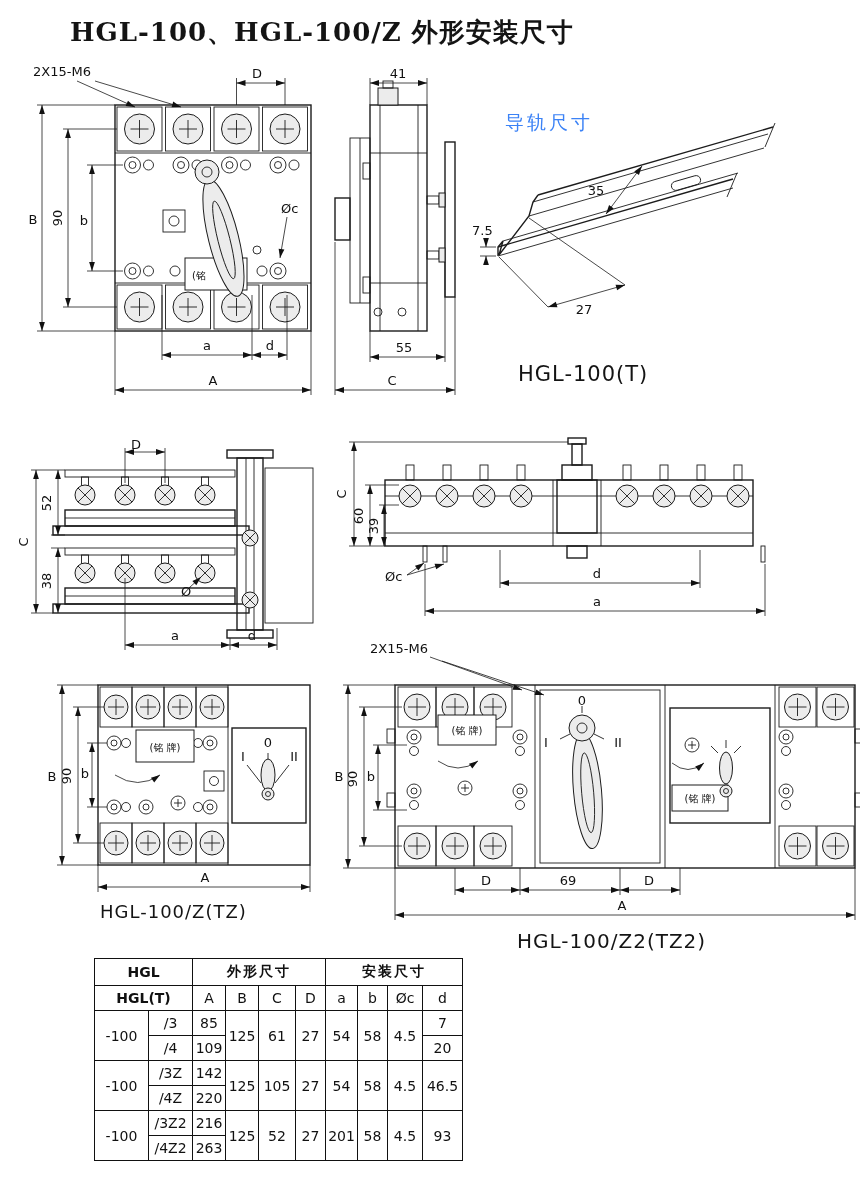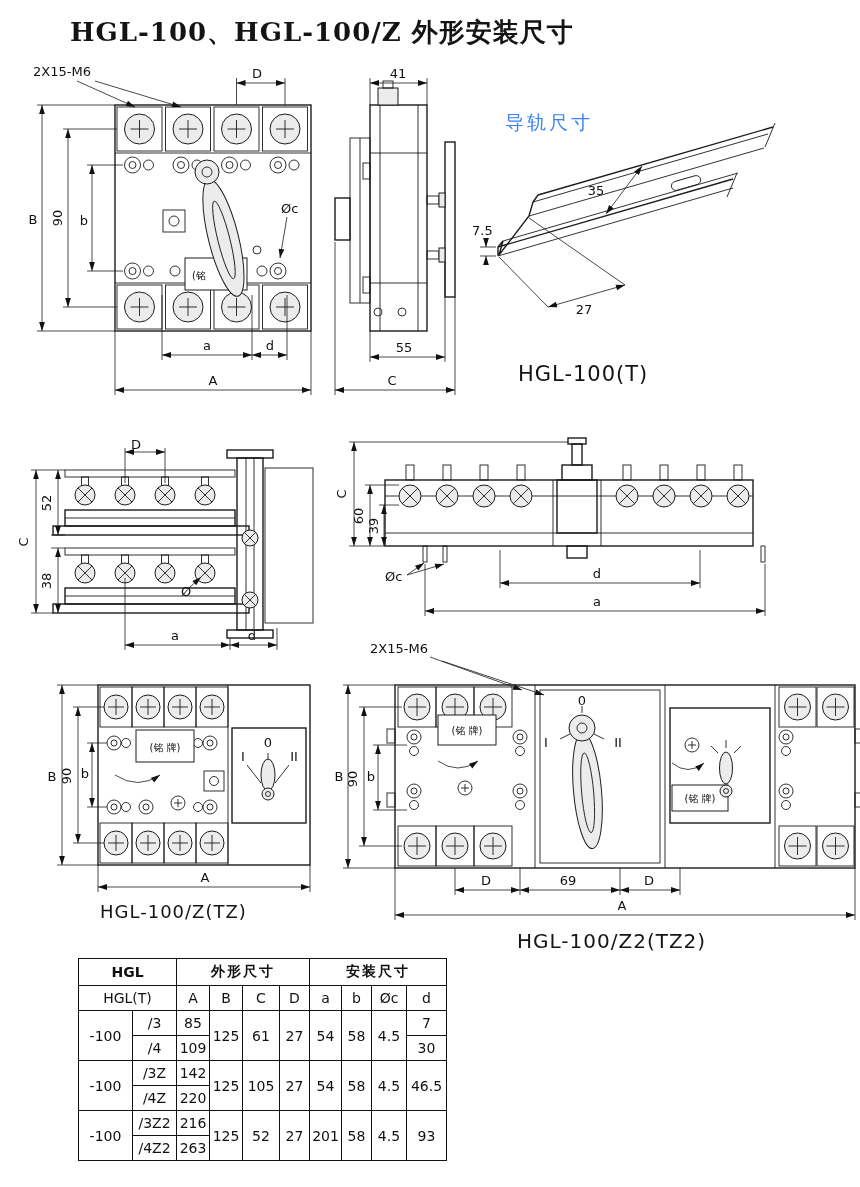--- a/index.html
+++ b/index.html
@@ -18,27 +18,27 @@
 
   svg.draw { position:absolute; overflow:visible; }
   svg .o { fill:none; stroke:#1c1c1c; stroke-width:1.4; }
   svg .i { fill:none; stroke:#1c1c1c; stroke-width:0.9; }
   svg .f { fill:#ececec; stroke:#1c1c1c; stroke-width:1; }
   svg .fw { fill:#ffffff; stroke:#1c1c1c; stroke-width:1; }
   svg .d { fill:none; stroke:#1c1c1c; stroke-width:0.8; }
   svg text { font-family:"DejaVu Sans","Liberation Sans",sans-serif; font-size:13px; fill:#111; }
   svg text.sm { font-size:10px; }
 
-  table.dims { position:absolute; left:78px; top:958px; border-collapse:collapse; table-layout:fixed;border-radius:6px; }
+  table.dims { position:absolute; left:94px; top:958px; border-collapse:collapse; table-layout:fixed;border-radius:6px; }
   table.dims td { border:1.5px solid #111; text-align:center; vertical-align:middle;
                   font-size:14px; height:25px; padding:0 1px; }
   table.dims tr.h1 td { height:27px; }
   td.hgl-big { font-size:17px; font-weight:bold; }
   td.cjk { font-size:15px; font-weight:bold; letter-spacing:2px; }
-  td.hglt { font-size:13px; font-weight:normal; }
+  td.hglt { font-size:13px; font-weight:bold; }
   td.variant { font-size:13px; }
 </style>
 </head>
 <body>
 
 <svg width="0" height="0" style="position:absolute" aria-hidden="true">
   <defs>
     <marker id="ar" viewBox="0 0 10 7" refX="9.5" refY="3.5" markerWidth="10" markerHeight="7" orient="auto-start-reverse" markerUnits="userSpaceOnUse">
       <path d="M0.5,0.6 L9.5,3.5 L0.5,6.4 Z" fill="#111"></path>
     </marker>
@@ -721,21 +721,21 @@
       <td rowspan="2">61</td>
       <td rowspan="2">27</td>
       <td rowspan="2">54</td>
       <td rowspan="2">58</td>
       <td rowspan="2">4.5</td>
       <td>7</td>
     </tr>
     <tr>
       <td class="variant">/4</td>
       <td>109</td>
-      <td>30</td>
+      <td>20</td>
     </tr>
 
     <tr>
       <td rowspan="2">-100</td>
       <td class="variant">/3Z</td>
       <td>142</td>
       <td rowspan="2">125</td>
       <td rowspan="2">105</td>
       <td rowspan="2">27</td>
       <td rowspan="2">54</td>

